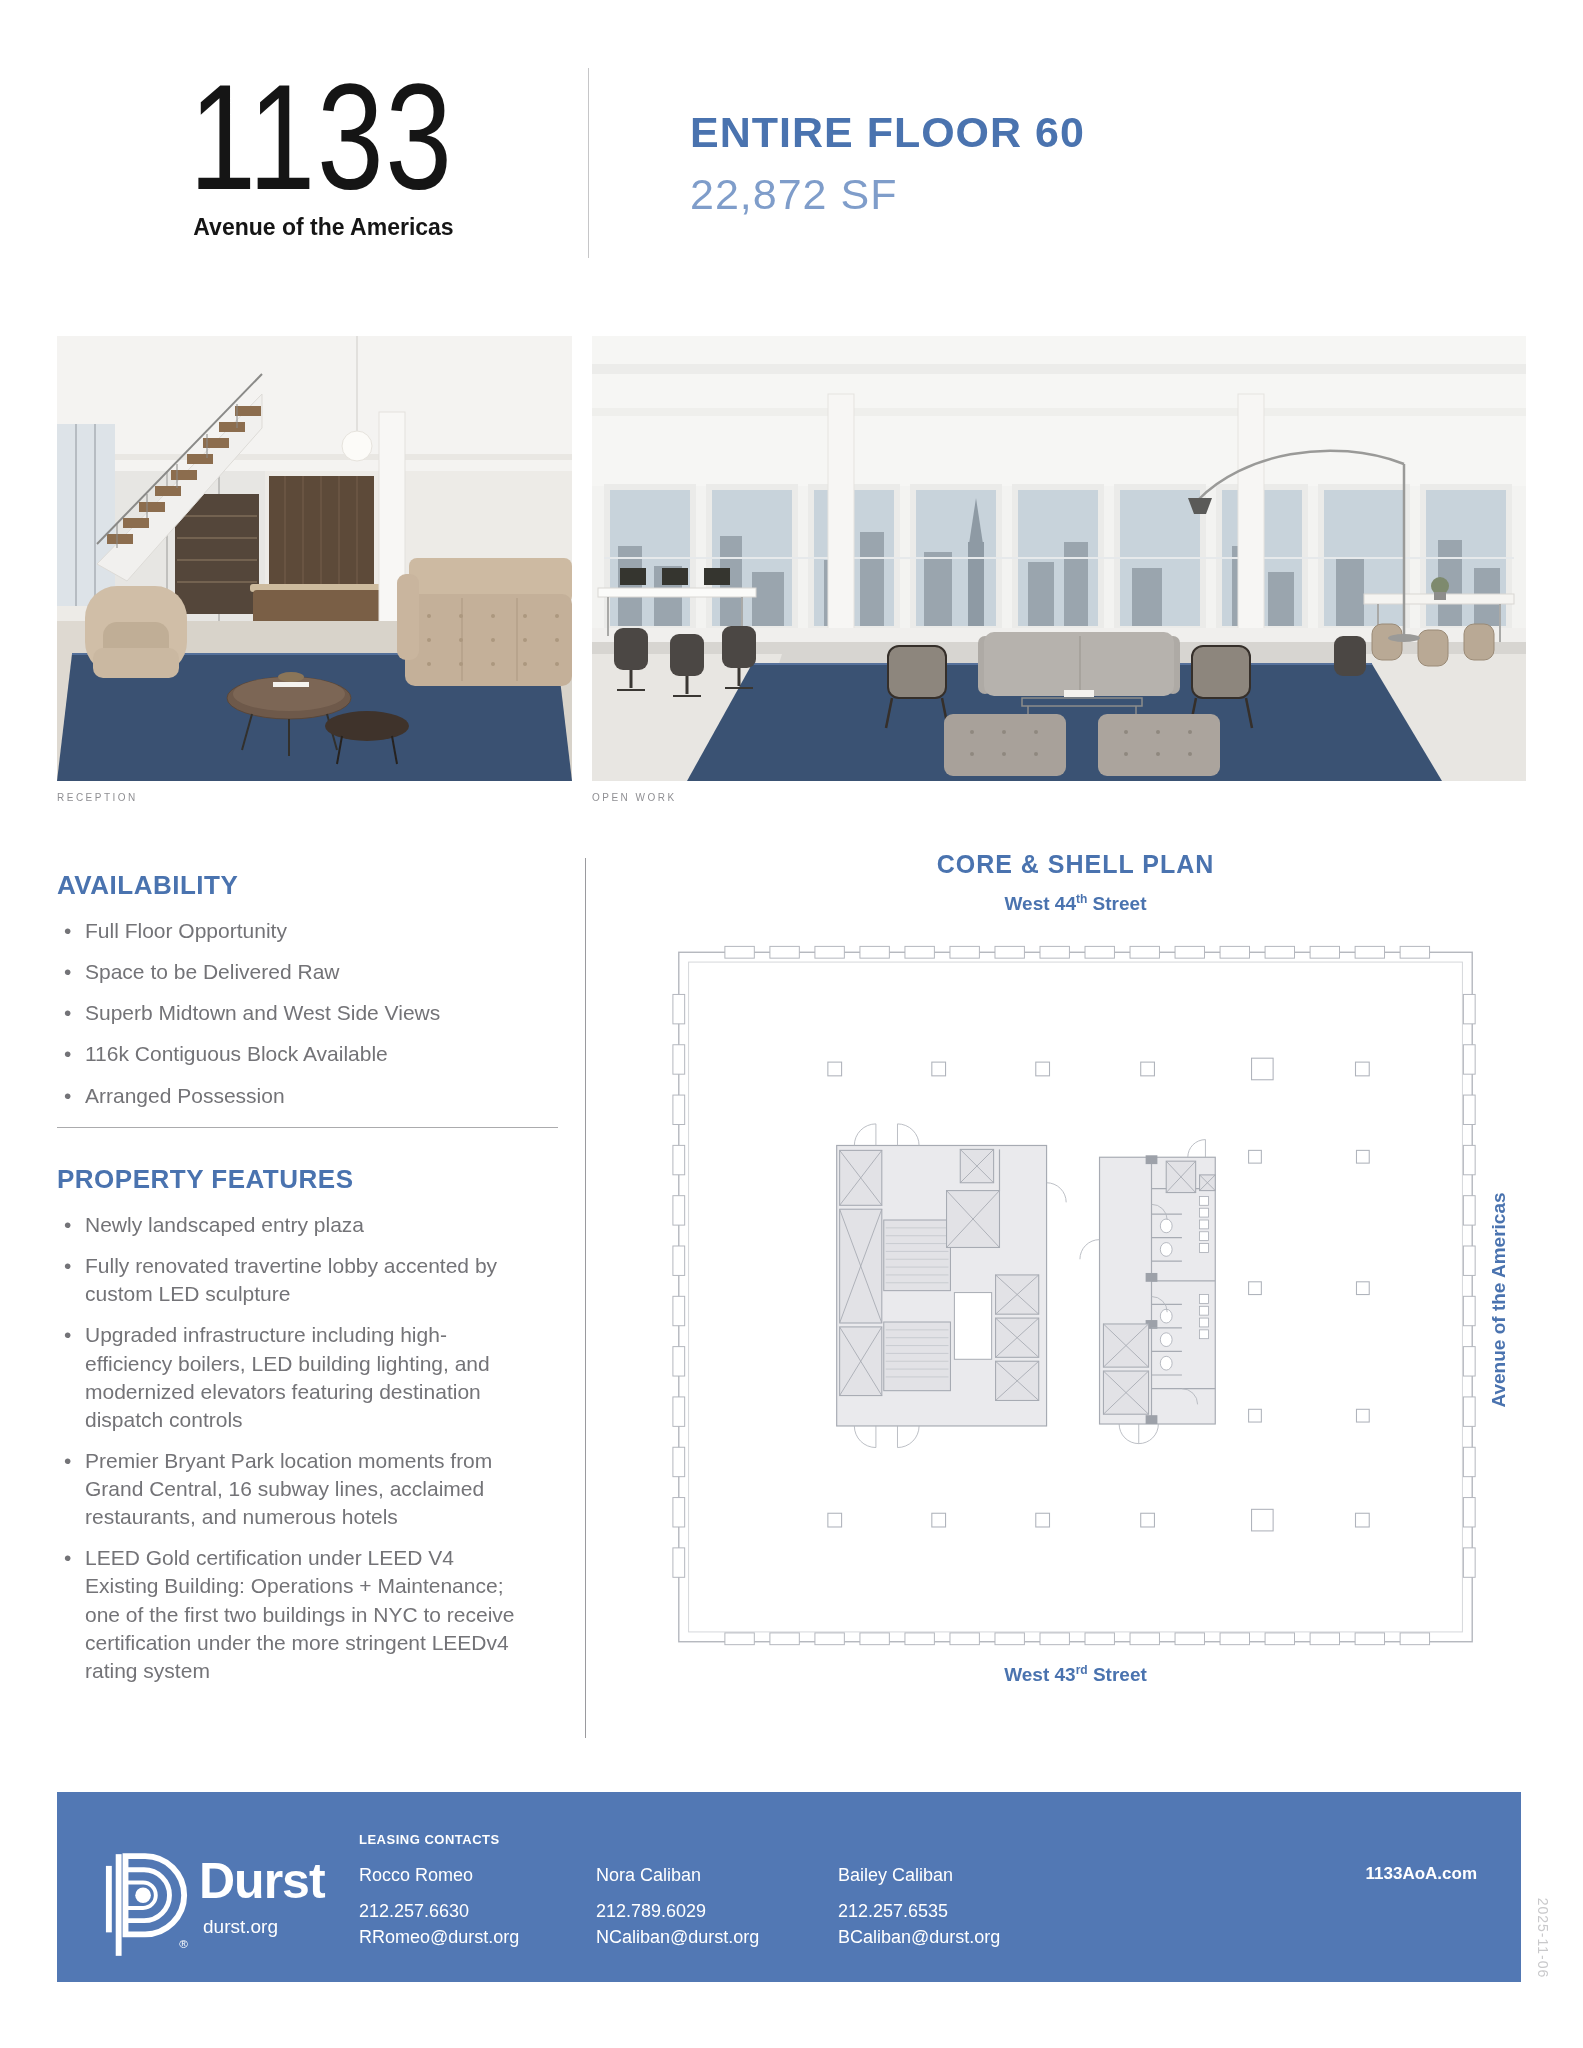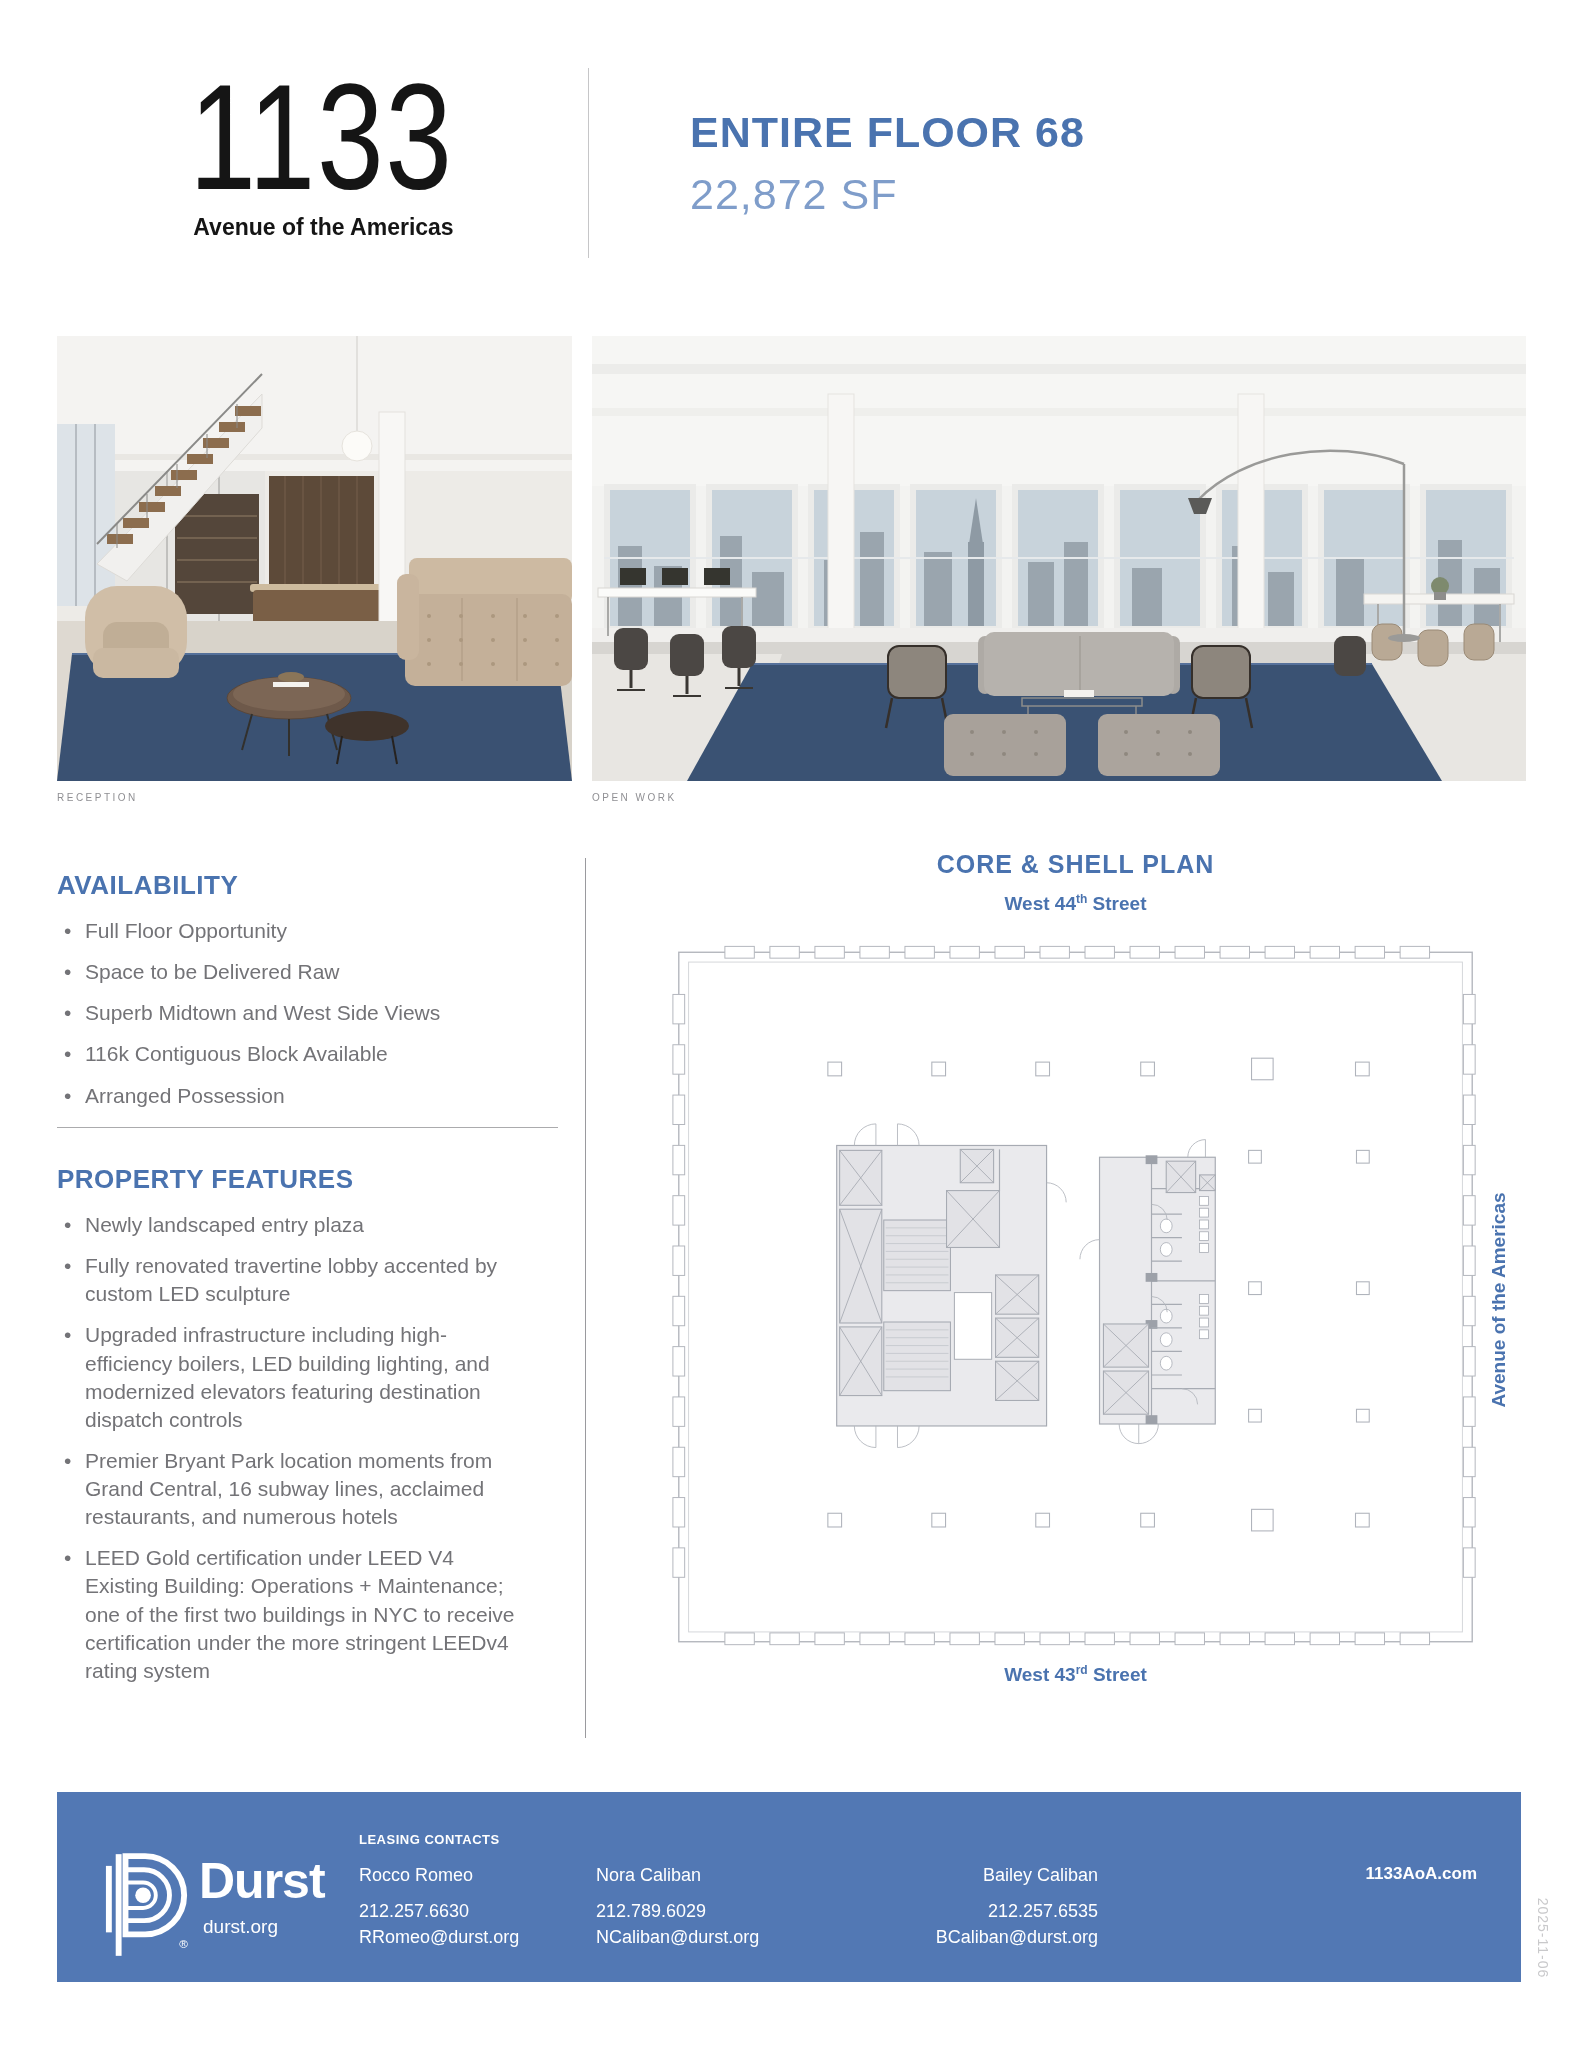--- a/index.html
+++ b/index.html
@@ -50,21 +50,21 @@
 
   
   .footer-bar{left:57px;top:1792px;width:1464px;height:190px;background:#5278b4;color:#ffffff;}
   .footer-bar .abs{position:absolute;}
   .durst-mark{left:46px;top:58px;width:88px;height:110px;}
   .brand{left:142px;top:60px;font-size:50px;font-weight:700;letter-spacing:-1px;}
   .brand-url{left:146px;top:124px;font-size:19px;font-weight:400;}
   .leasing-h{left:302px;top:40px;font-size:13px;font-weight:700;letter-spacing:.5px;}
   .contact{top:70px;width:220px;font-size:18px;line-height:26px;}
   .contact .c-name{font-weight:400;margin-bottom:10px;}
-  .contact-0{left:302px;} .contact-1{left:539px;} .contact-2{left:821px;text-align:right;}
+  .contact-0{left:302px;} .contact-1{left:539px;} .contact-2{left:781px;}
   .website{right:44px;top:72px;font-size:17px;font-weight:700;}
 
   .date-stamp{left:1543px;top:1938px;width:0;height:0;}
   .date-stamp span{position:absolute;transform:translate(-50%,-50%) rotate(90deg);
                    font-size:14px;color:#c9c9cb;letter-spacing:1px;white-space:nowrap;display:block;}
 
   
   .plan-line{stroke:#b3b6bd;fill:none;stroke-width:1.4;}
   .plan-inner{stroke:#d4d6da;fill:none;stroke-width:1;}
   .core{fill:#eaeaed;stroke:#a7abb3;stroke-width:1.2;}
@@ -77,21 +77,21 @@
   .fixture{fill:#ffffff;stroke:#a7abb3;stroke-width:.8;}
 </style>
 </head>
 <body>
 
 <div class="page">
 
   <div class="abs logo-num">1133</div>
   <div class="abs logo-street">Avenue of the Americas</div>
   <div class="abs header-divider"></div>
-  <div class="abs floor-title">ENTIRE FLOOR 68</div>
+  <div class="abs floor-title">ENTIRE FLOOR 60</div>
   <div class="abs floor-size">22,872 SF</div>
 
   <div class="abs photo photo-left">
     <svg width="515" height="445" viewBox="0 0 515 445">
       <rect x="0" y="0" width="515" height="445" fill="#edebe7"></rect>
       <rect x="0" y="0" width="515" height="135" fill="#f4f3f1"></rect>
       <rect x="0" y="118" width="515" height="6" fill="#e9e7e3"></rect>
 
       <rect x="0" y="88" width="58" height="182" fill="#dde3e8"></rect>
       <line x1="19" y1="88" x2="19" y2="270" stroke="#b6bcc2" stroke-width="2"></line>

